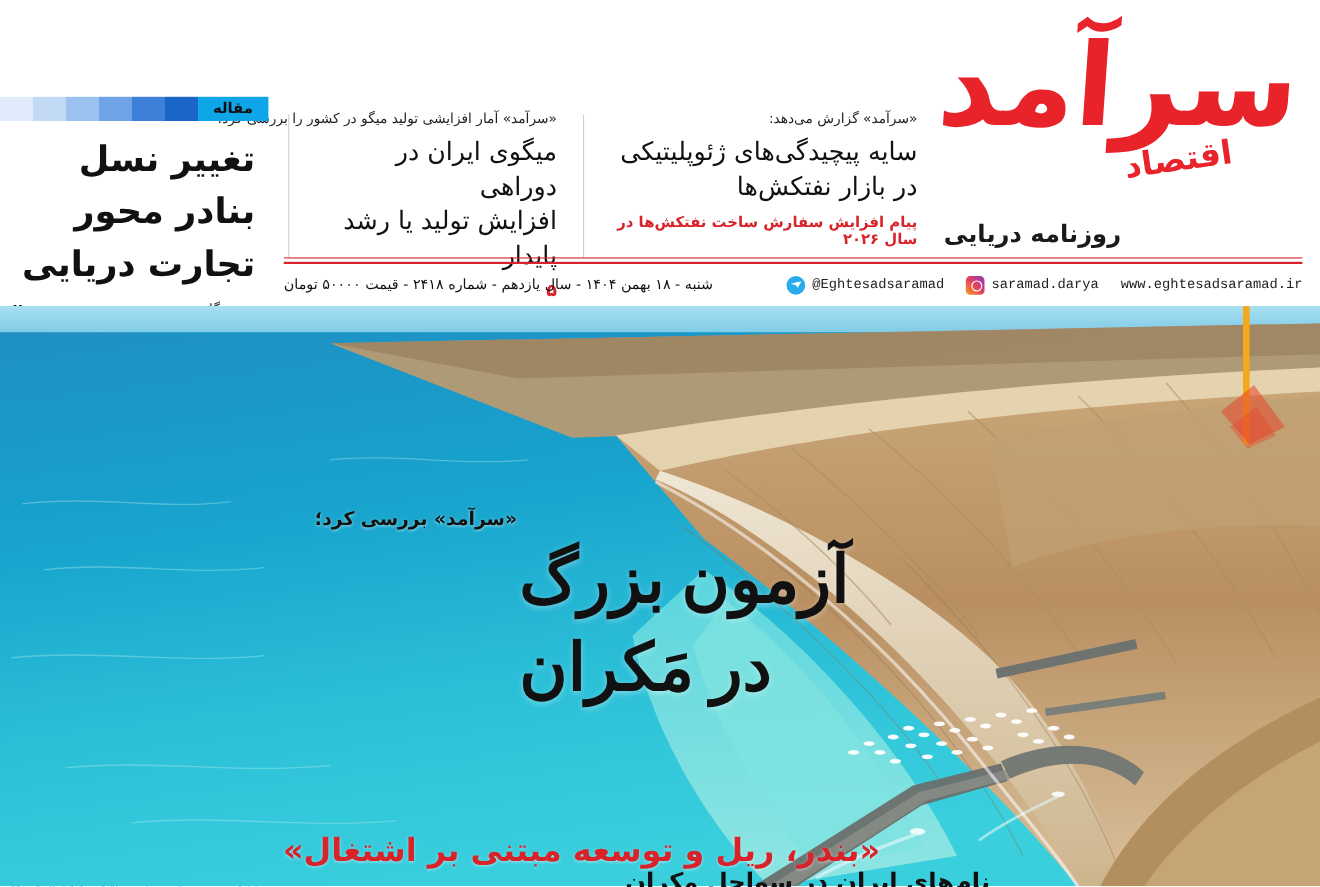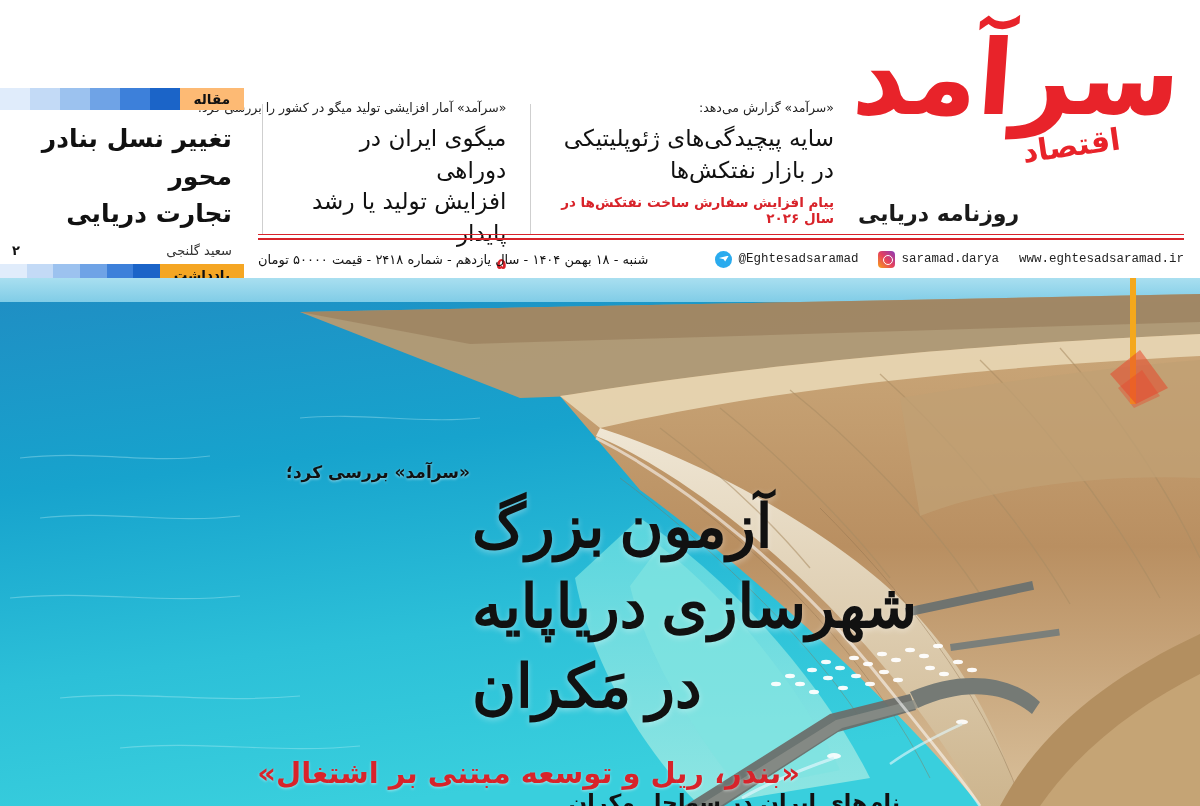--- a/index.html
+++ b/index.html
@@ -189,21 +189,21 @@
     bottom: 0;
     background: transparent;
   }
   .sb-tab {
     position: relative;
     height: 22px;
     display: flex;
     align-items: stretch;
   }
   .sb-tab .label {
-    background: #fdba74;
+    background: #0ea5e9;
     color: #111;
     font-size: 13.5px;
     font-weight: bold;
     padding: 2px 14px;
     display: flex;
     align-items: center;
     justify-content: center;
   }
   .sb-tab.note .label { background: #f5a623; }
   .sb-tab .bars {
@@ -213,21 +213,21 @@
   .sb-tab .bars i {
     flex: 1;
     display: block;
   }
   .sb-head {
     padding: 10px 12px 6px 12px;
     text-align: right;
     direction: rtl;
   }
   .sb-head .h {
-    font-size: 25px;
+    font-size: 32px;
     font-weight: bold;
     line-height: 1.5;
     color: #111;
   }
   .sb-head .byline {
     margin-top: 10px;
     font-size: 13px;
     color: #333;
     display: flex;
     justify-content: space-between;
@@ -540,20 +540,19 @@
         <path d="M120,470 C200,462 280,476 360,468"></path>
         <path d="M300,140 C360,134 420,146 480,140"></path>
       </g>
     </svg>
   </div>
 
   <div class="photo-overlay">
     <div class="cover-kicker">«سرآمد» بررسی کرد؛</div>
     <div class="cover-title">
       <span class="ln">آزمون بزرگ</span>
-      <span class="ln">شهرسازی دریاپایه</span>
       <span class="ln">در مَکران</span>
     </div>
     <div class="cover-sub">«بندر، ریل و توسعه مبتنی بر اشتغال»</div>
     <div class="cover-sub2">نام‌های ایران در سواحل مکران</div>
   </div>
 
 </div>
 
 </body></html>

